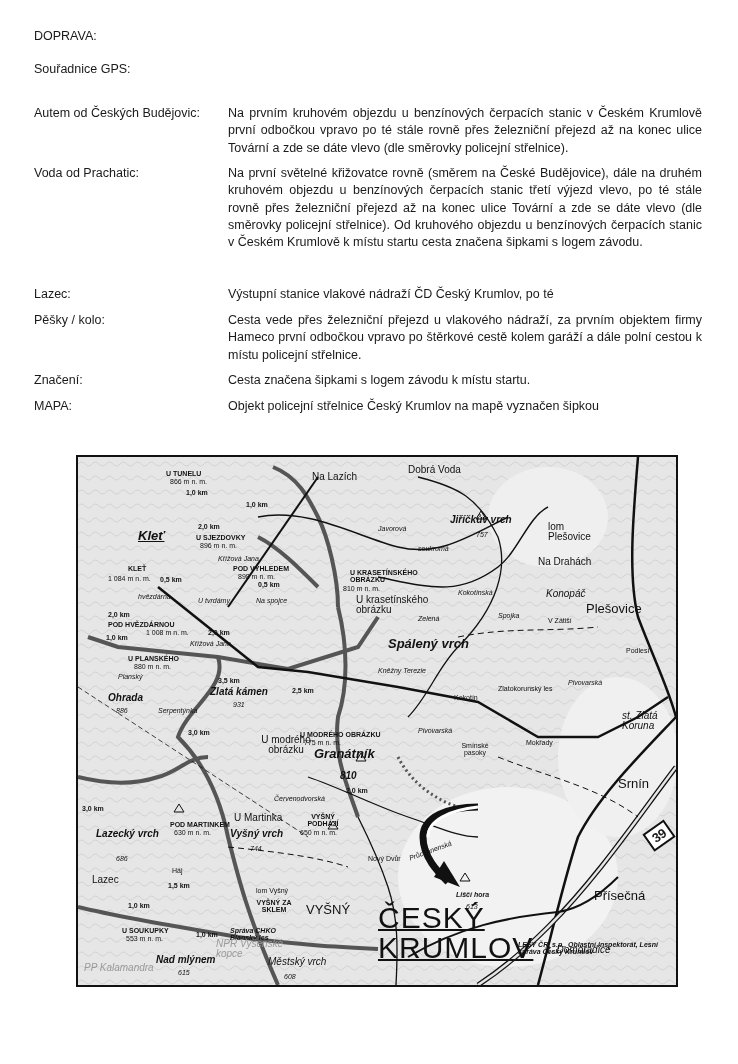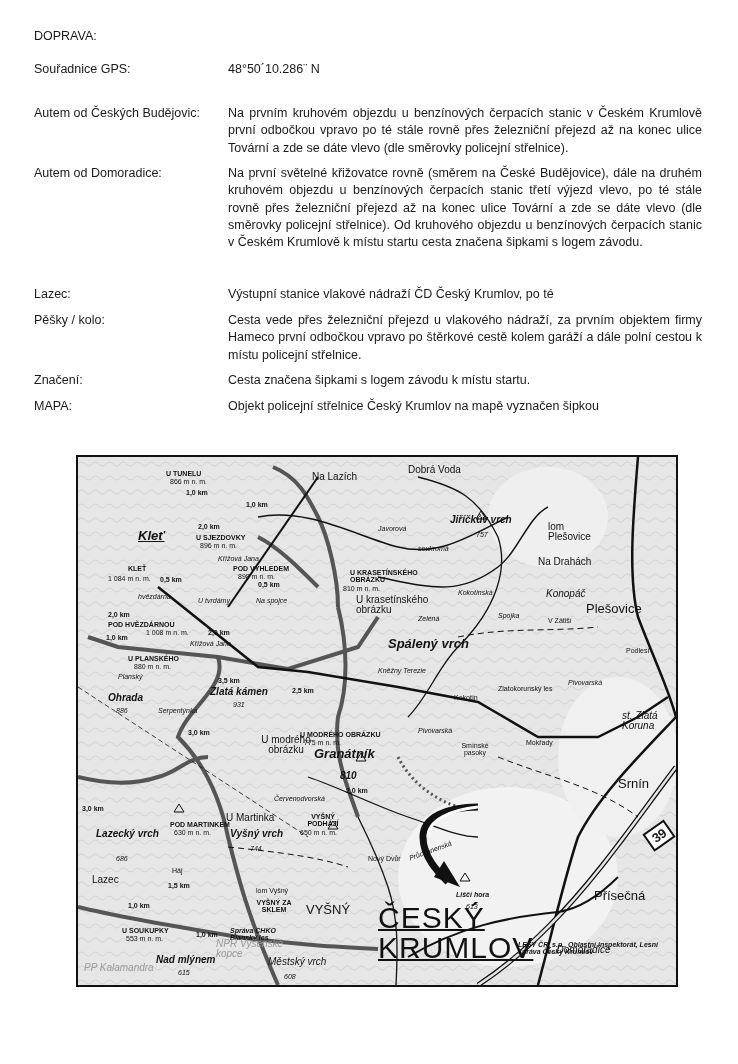--- a/index.html
+++ b/index.html
@@ -27,31 +27,30 @@
 </style>
 </head>
 <body>
 
 <div class="doc">
   <div class="heading">DOPRAVA:</div>
 
   <div class="row" style="top:61px;">
     <div class="lbl">Souřadnice GPS:</div>
     <div class="val">
-      <div>48°50´10.286¨ N</div>
     </div>
   </div>
 
   <div class="row" style="top:105px;">
     <div class="lbl">Autem od Českých Budějovic:</div>
     <div class="val">Na prvním kruhovém objezdu u benzínových čerpacích stanic v Českém Krumlově první odbočkou vpravo po té stále rovně přes železniční přejezd až na konec ulice Tovární a zde se dáte vlevo (dle směrovky policejní střelnice).</div>
   </div>
 
   <div class="row" style="top:165px;">
-    <div class="lbl">Autem od Domoradice:</div>
+    <div class="lbl">Voda od Prachatic:</div>
     <div class="val">Na první světelné křižovatce rovně (směrem na České Budějovice), dále na druhém kruhovém objezdu u benzínových čerpacích stanic třetí výjezd vlevo, po té stále rovně přes železniční přejezd až na konec ulice Tovární  a zde se dáte vlevo (dle směrovky policejní střelnice). Od kruhového objezdu u benzínových čerpacích stanic v Českém Krumlově k místu startu cesta značena šipkami s logem závodu.</div>
   </div>
 
   <div class="row" style="top:286px;">
     <div class="lbl">Lazec:</div>
     <div class="val">Výstupní stanice vlakové nádraží ČD Český Krumlov, po té</div>
   </div>
 
   <div class="row" style="top:312px;">
     <div class="lbl">Pěšky / kolo:</div>
@@ -193,21 +192,21 @@
     <span class="mlabel sm b" style="left:268px;top:330px;">2,0 km</span>
     <span class="mlabel sm" style="left:372px;top:285px;width:50px;white-space:normal;text-align:center;">Smínské pasoky</span>
     <span class="mlabel sm" style="left:448px;top:282px;">Mokřady</span>
     <span class="mlabel lg" style="left:540px;top:320px;">Srnín</span>
 
     <span class="mlabel sm b" style="left:4px;top:348px;">3,0 km</span>
     <span class="mlabel md it b" style="left:18px;top:372px;">Lazecký vrch</span>
     <span class="mlabel sm it" style="left:38px;top:398px;">686</span>
     <span class="mlabel sm b" style="left:92px;top:364px;">POD MARTINKEM</span>
     <span class="mlabel sm" style="left:96px;top:372px;">630 m n. m.</span>
-    <span class="mlabel md" style="left:148px;top:356px;">U Martinka</span>
+    <span class="mlabel md" style="left:148px;top:356px;padding-left:8px;">U Martinka</span>
     <span class="mlabel md it b" style="left:152px;top:372px;">Vyšný vrch</span>
     <span class="mlabel sm it" style="left:172px;top:388px;">744</span>
     <span class="mlabel sm it" style="left:196px;top:338px;">Červenodvorská</span>
     <span class="mlabel sm b" style="left:220px;top:356px;width:50px;white-space:normal;text-align:center;">VYŠNÝ PODHÁJÍ</span>
     <span class="mlabel sm" style="left:222px;top:372px;">650 m n. m.</span>
     <span class="mlabel sm" style="left:290px;top:398px;">Nový Dvůr</span>
     <span class="mlabel sm it" style="left:330px;top:390px;transform:rotate(-20deg);">Průchánenská</span>
     <span class="mlabel md" style="left:14px;top:418px;">Lazec</span>
     <span class="mlabel sm" style="left:94px;top:410px;">Háj</span>
     <span class="mlabel sm b" style="left:90px;top:425px;">1,5 km</span>

